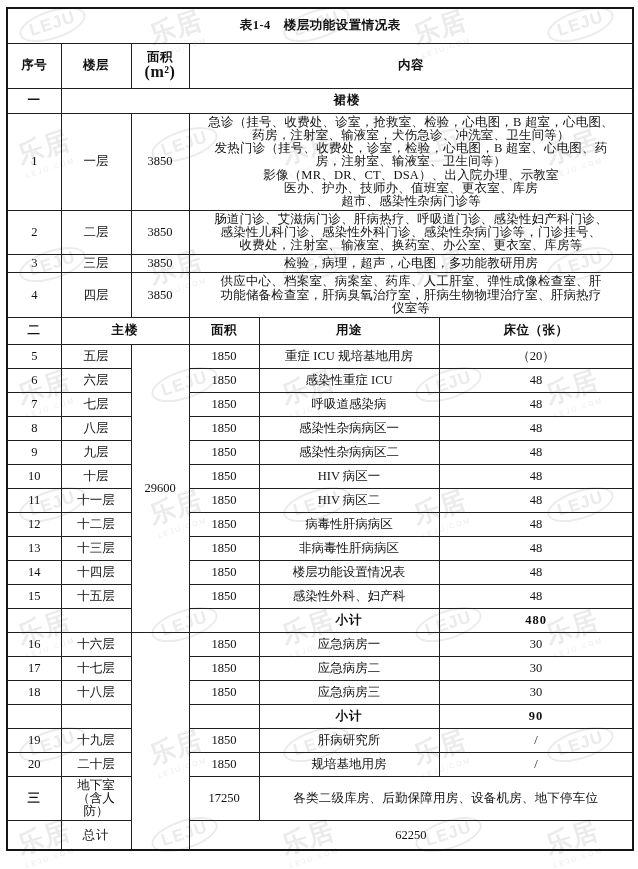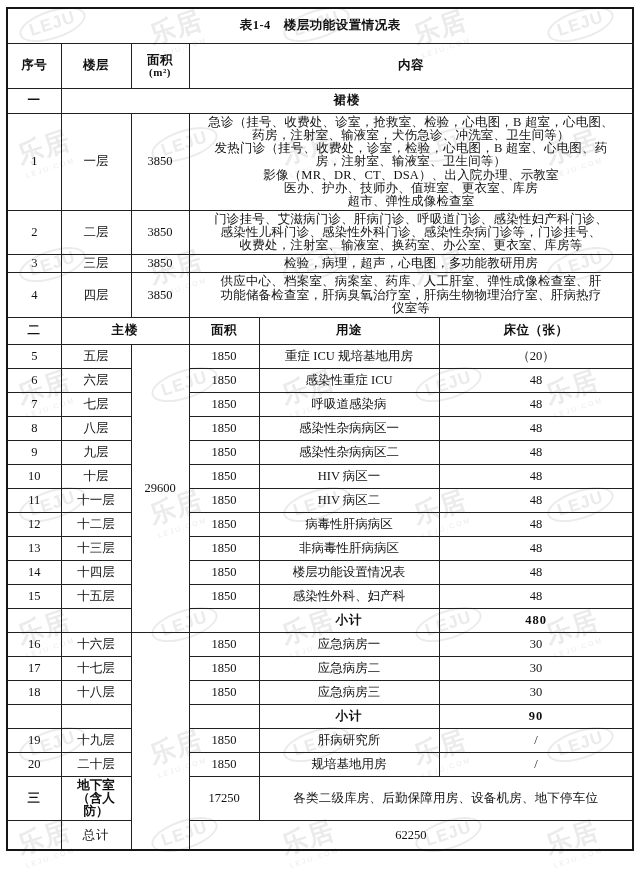--- a/index.html
+++ b/index.html
@@ -91,21 +91,21 @@
   }
   td.hd {
     font-weight: bold;
     font-size: 13.5px;
     height: 40px;
     letter-spacing: 0.5px;
     margin-left: 26px;
   }
   td.hd .sub {
     display: block;
-    font-size: 11px;
+    font-size: 16px;
     font-weight: bold;
   }
   td.sect {
     font-weight: bold;
     font-size: 13.5px;
     height: 20px;
     letter-spacing: 1px;
   }
   td.lead {
     font-weight: bold;
@@ -128,21 +128,21 @@
     font-size: 13.5px;
     letter-spacing: 1px;
   }
   td.num {
     font-size: 12.5px;
   }
   td.stack {
     line-height: 1.25;
     font-size: 12.5px;
   }
-  td.stack .ln { display: block; font-weight: bold; }
+  td.stack .ln { display: block; }
   td.grand {
     font-weight: normal;
     font-size: 13.5px;
     letter-spacing: 1px;
   }
   tr.r-small td { height: 19px; }
 </style>
 </head>
 <body>
 
@@ -224,30 +224,30 @@
       <td>1</td>
       <td>一层</td>
       <td class="num">3850</td>
       <td class="content" colspan="3">
         <span class="ln">急诊（挂号、收费处、诊室，抢救室、检验，心电图，B 超室，心电图、</span>
         <span class="ln">药房，注射室、输液室，犬伤急诊、冲洗室、卫生间等）</span>
         <span class="ln">发热门诊（挂号、收费处，诊室，检验，心电图，B 超室、心电图、药</span>
         <span class="ln">房，注射室、输液室、卫生间等）</span>
         <span class="ln">影像（MR、DR、CT、DSA）、出入院办理、示教室</span>
         <span class="ln">医办、护办、技师办、值班室、更衣室、库房</span>
-        <span class="ln">超市、弹性成像检查室</span>
+        <span class="ln">超市、感染性杂病门诊等</span>
       </td>
     </tr>
 
     <tr>
       <td>2</td>
       <td>二层</td>
       <td class="num">3850</td>
       <td class="content" colspan="3">
-        <span class="ln">门诊挂号、艾滋病门诊、肝病门诊、呼吸道门诊、感染性妇产科门诊、</span>
+        <span class="ln">肠道门诊、艾滋病门诊、肝病热疗、呼吸道门诊、感染性妇产科门诊、</span>
         <span class="ln">感染性儿科门诊、感染性外科门诊、感染性杂病门诊等，门诊挂号、</span>
         <span class="ln">收费处，注射室、输液室、换药室、办公室、更衣室、库房等</span>
       </td>
     </tr>
 
     <tr>
       <td>3</td>
       <td>三层</td>
       <td class="num">3850</td>
       <td class="content" colspan="3">

